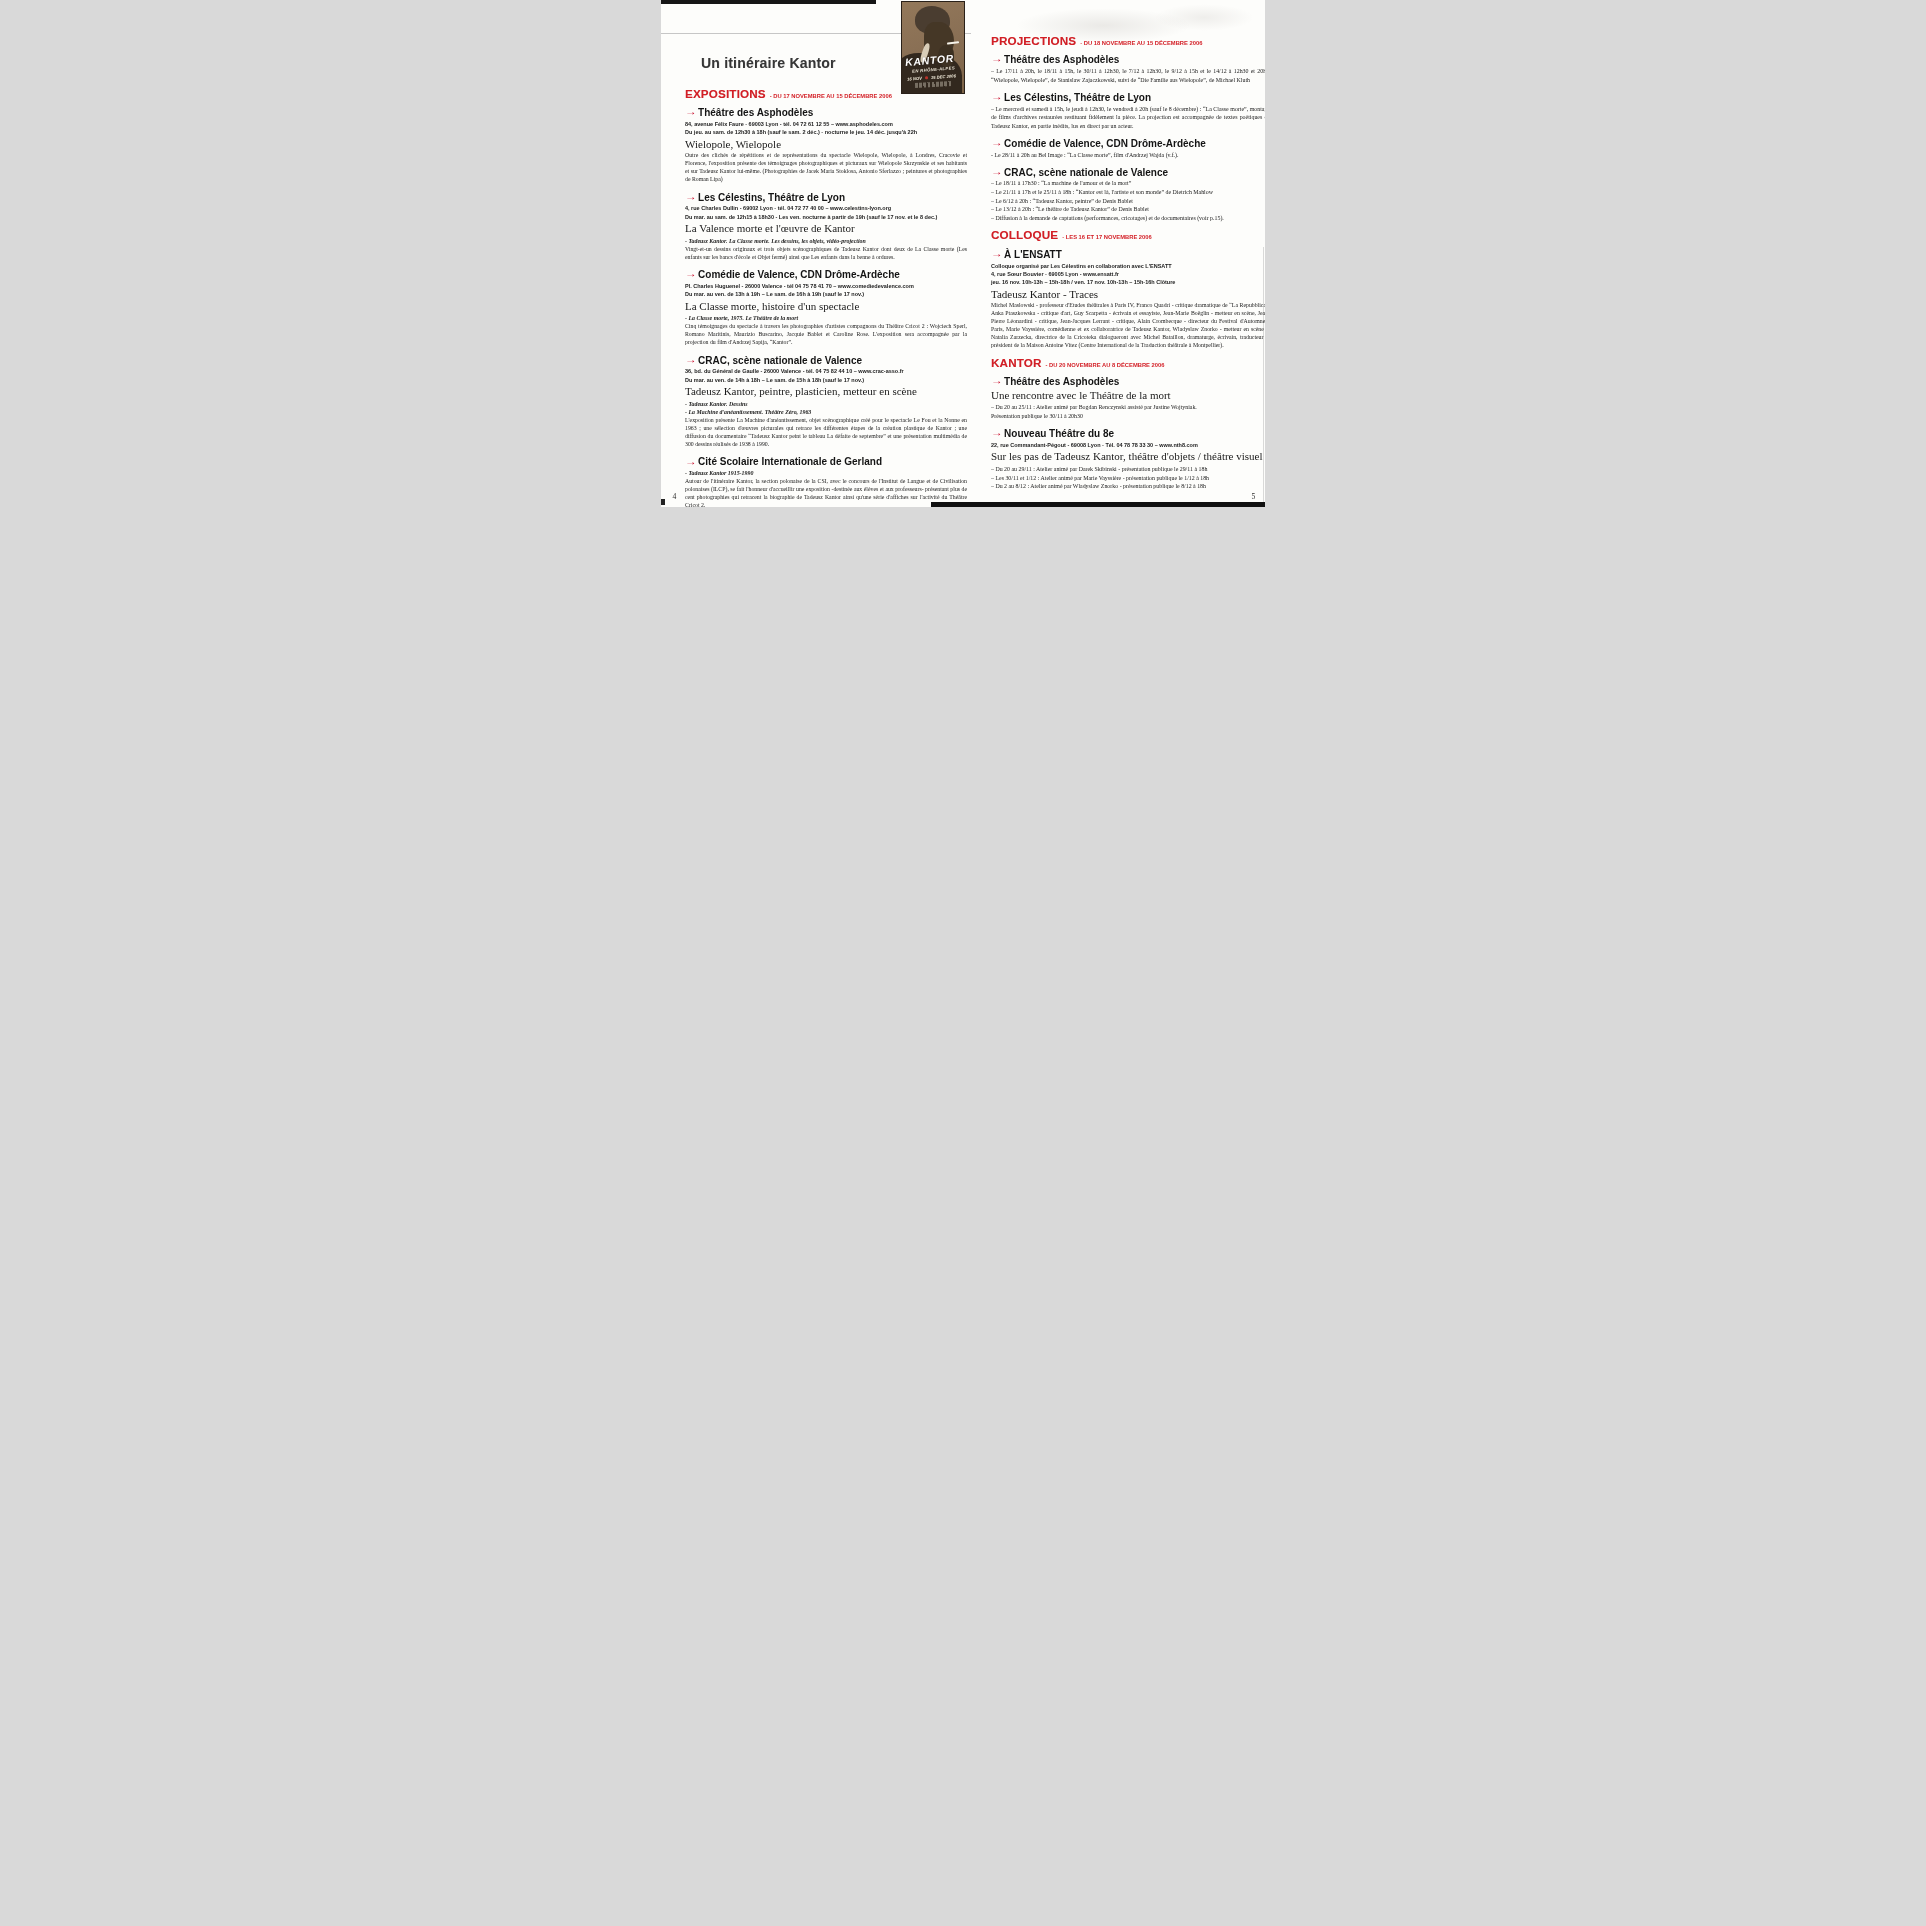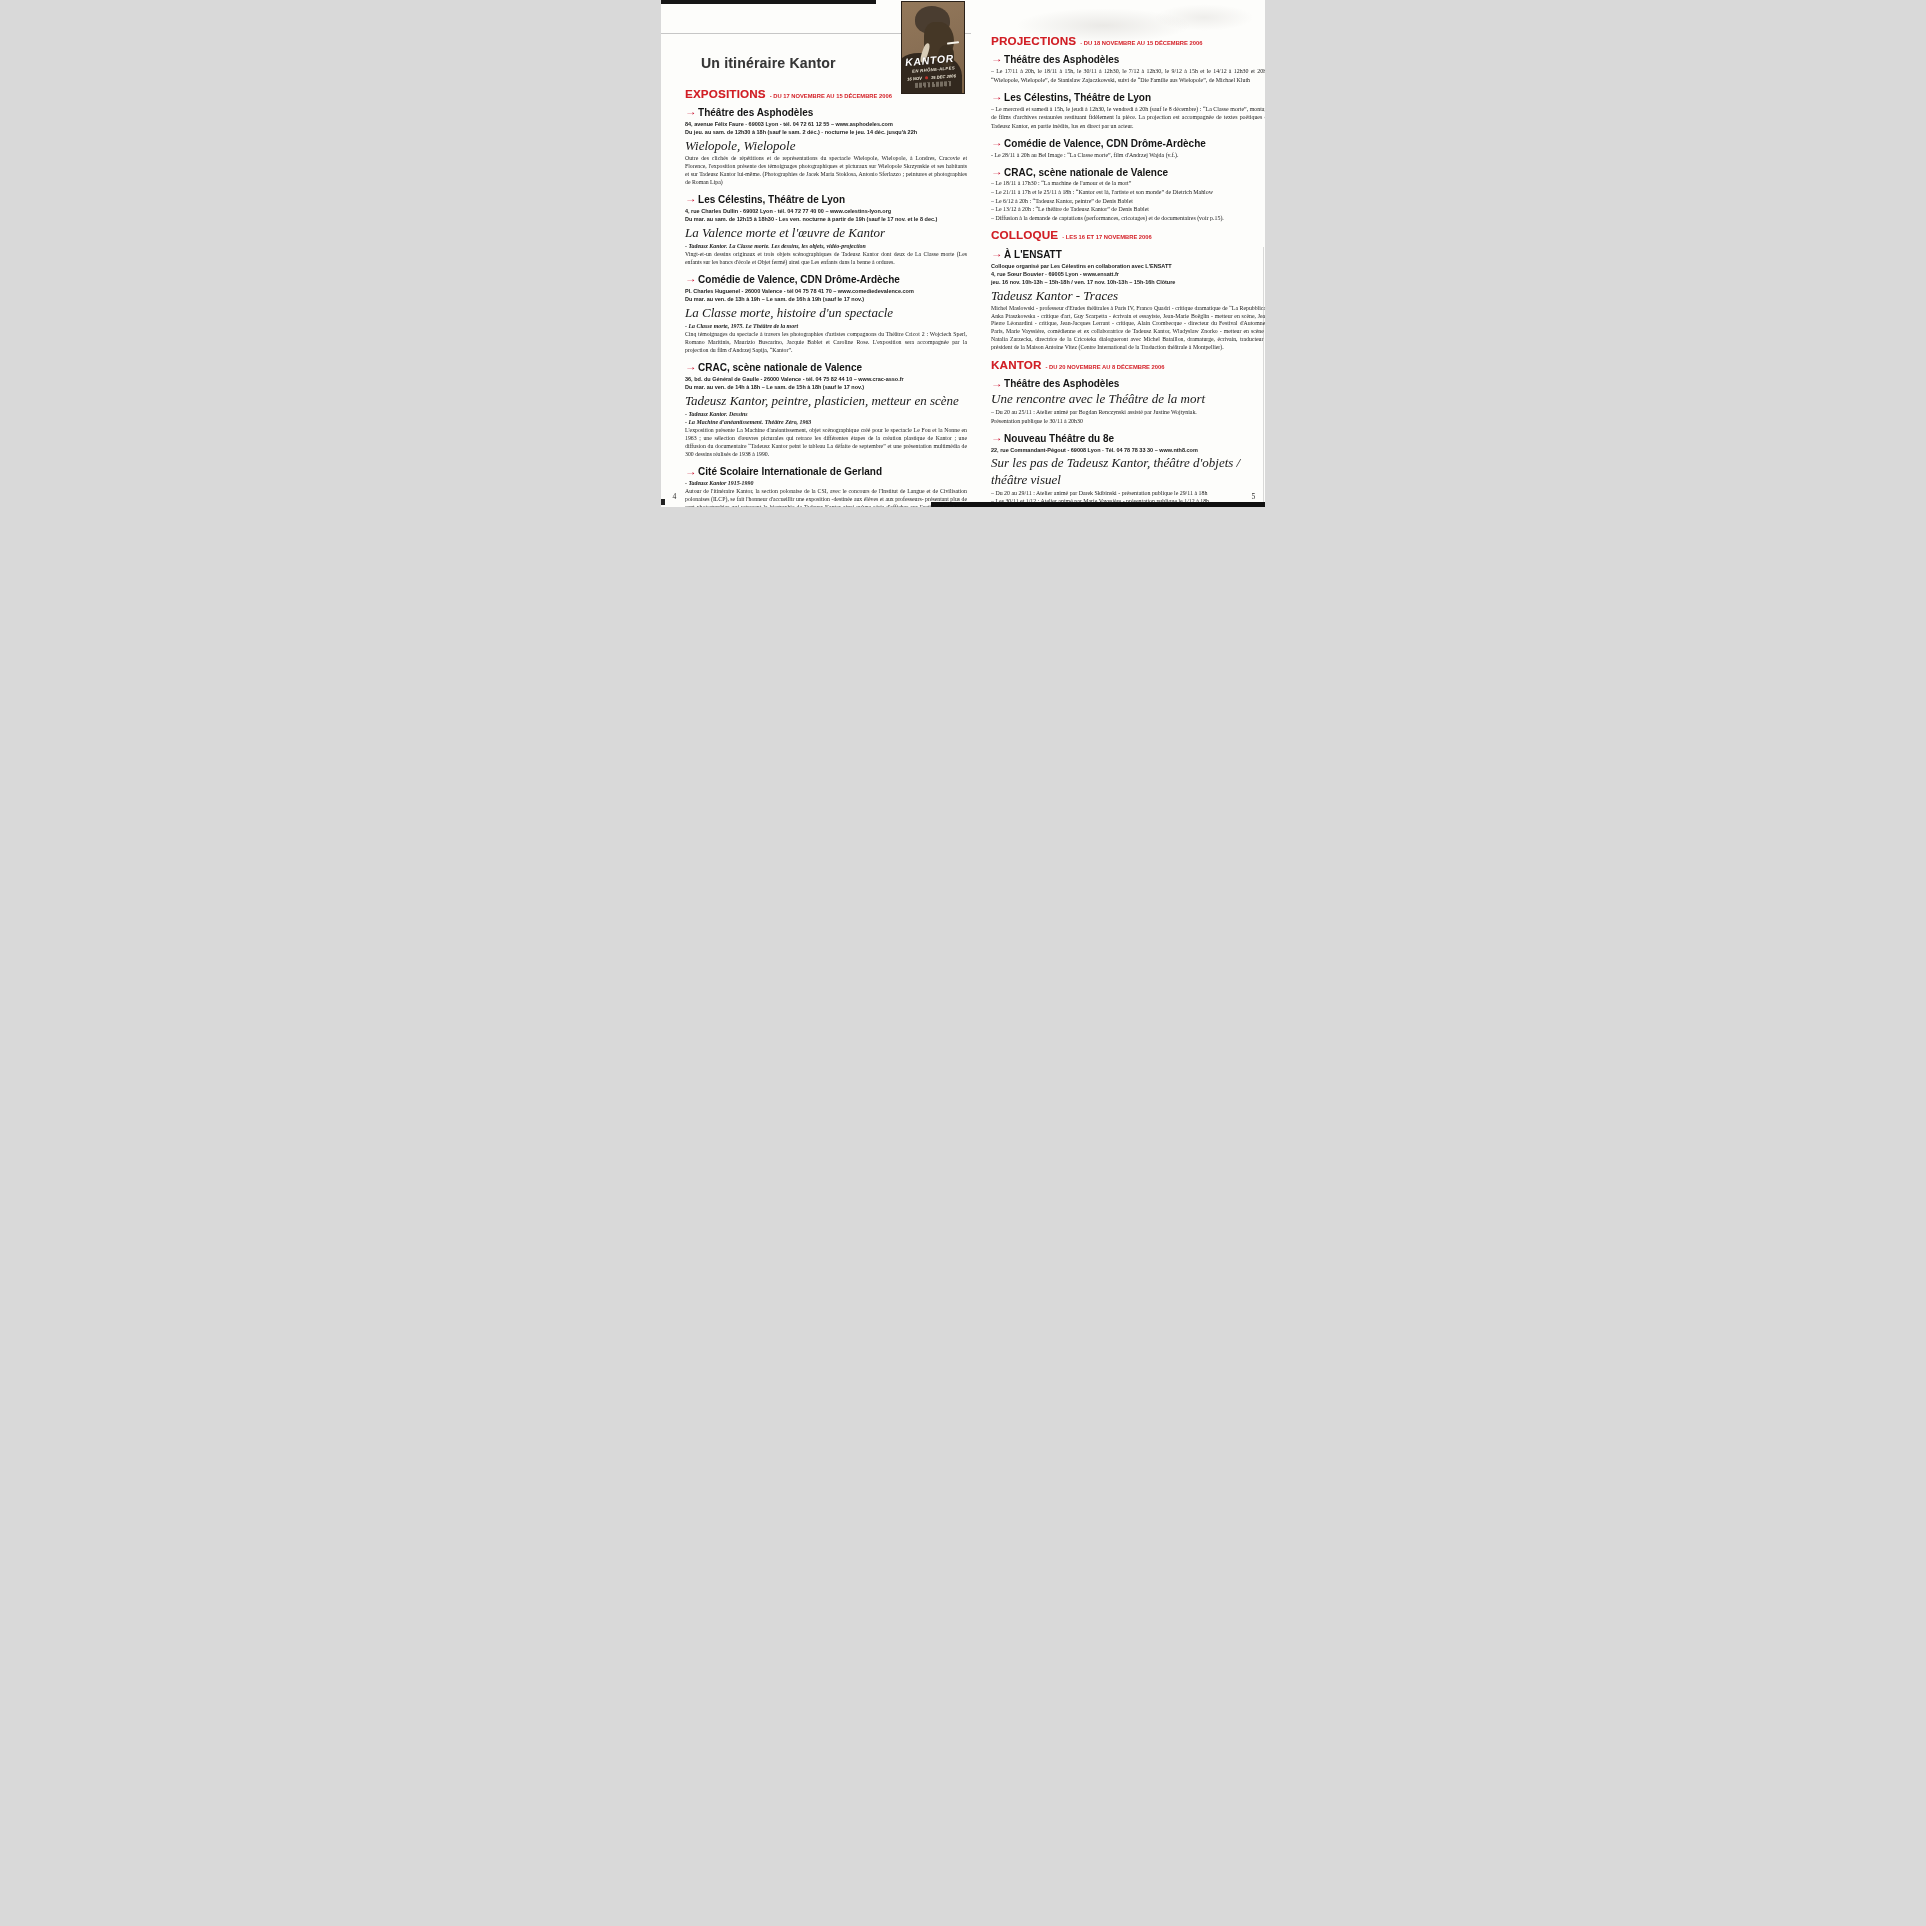--- a/index.html
+++ b/index.html
@@ -37,21 +37,21 @@
 
   .venue { margin-top:7.3px; }
   .venue-hdr { display:flex; align-items:center; gap:3.5px; margin:0 0 1.9px 0; }
   .arrow {
     color:#c8102e; font-family:"Liberation Sans", sans-serif; font-weight:bold;
     font-size:9.6px; line-height:.9; transform:scaleX(1.2); transform-origin:left center;
   }
   .venue-name { font-family:"Liberation Sans", sans-serif; font-weight:bold; font-size:10px; color:#141414; }
 
   .detail { font-family:"Liberation Sans", sans-serif; font-weight:bold; font-size:5.5px; line-height:1.48; color:#1b1b1b; }
-  .work-title { font-style:italic; font-size:13px; line-height:1.25; margin:1.5px 0 0.8px 0; }
+  .work-title { font-size:11px; line-height:1.25; margin:1.5px 0 0.8px 0; }
   .work-sub   { font-style:italic; font-weight:bold; font-size:5.9px; line-height:1.42; }
   .para { font-size:5.8px; line-height:1.37; text-align:justify; margin-top:0.8px; }
   .r-line { font-size:5.9px; line-height:1.46; text-align:justify; }
 
   .page-num { position:absolute; font-size:7.7px; color:#2c2c2c; }
   #pn4 { left:11.6px;  bottom:6.2px; }
   #pn5 { right:9.6px; bottom:6.2px; }
 
   
   .poster {

